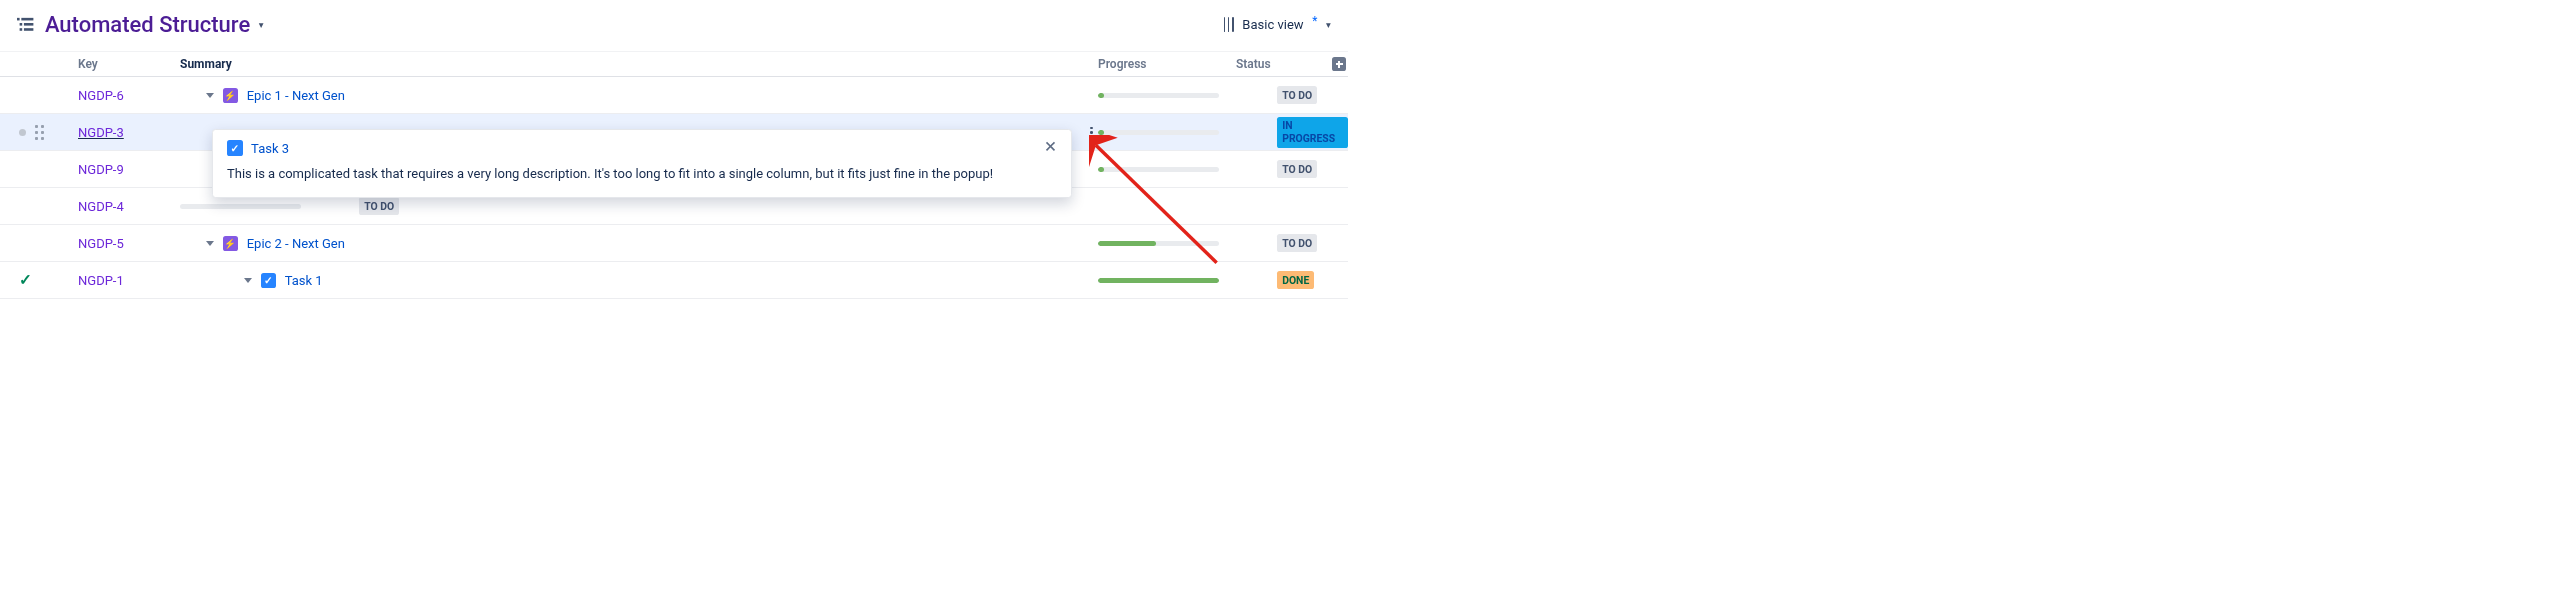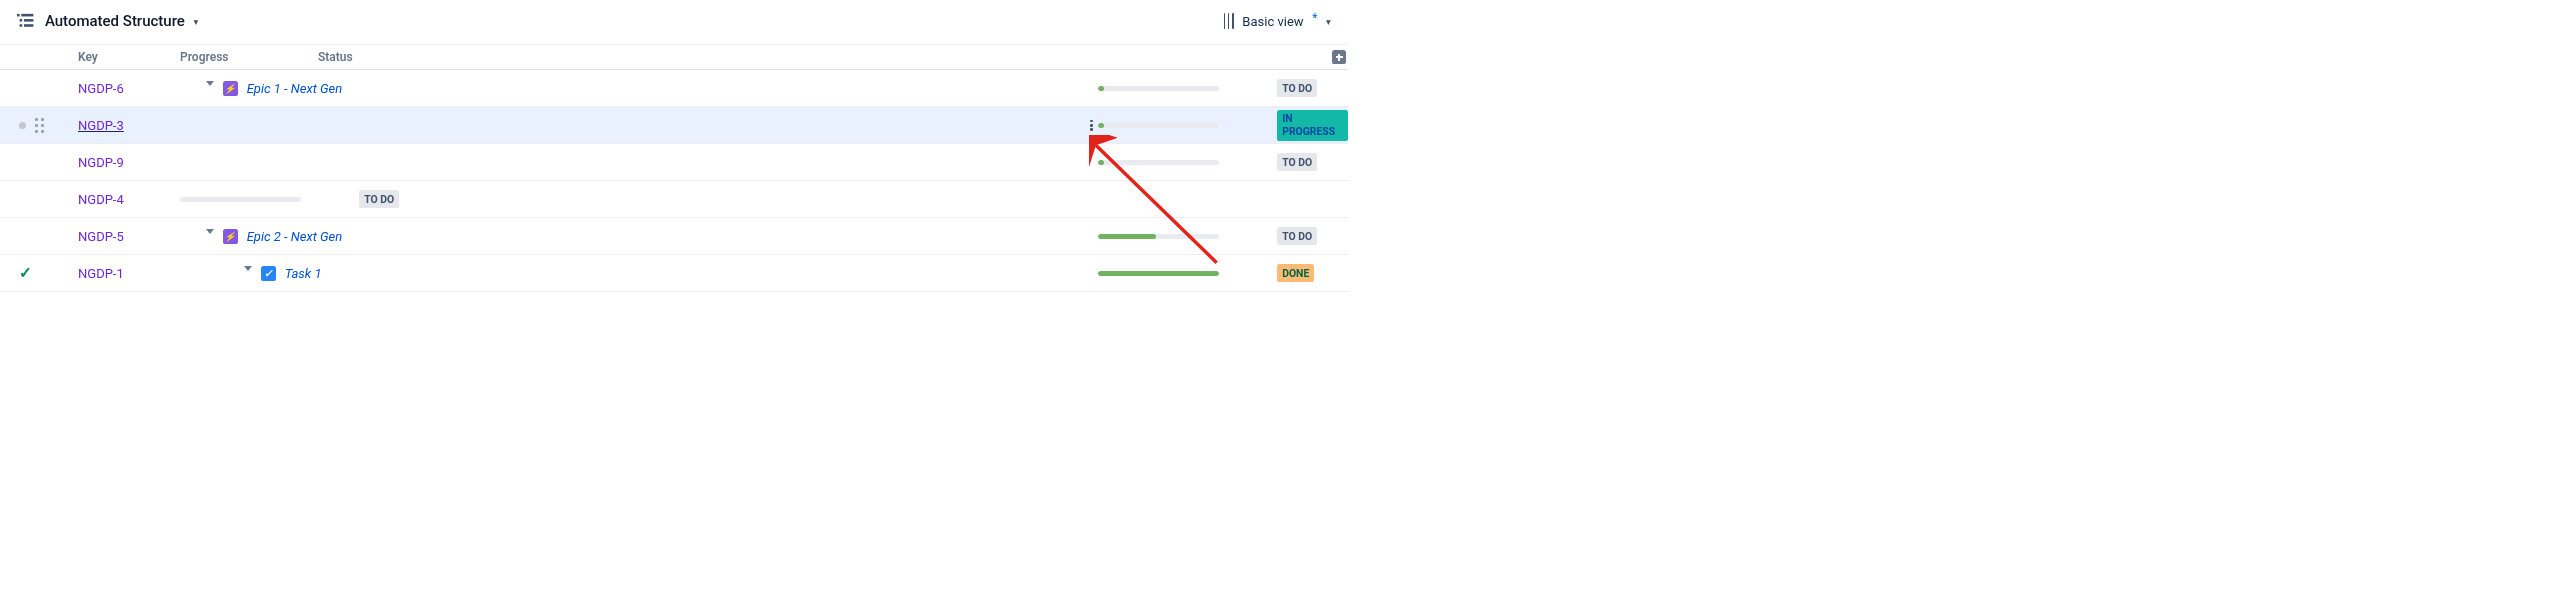--- a/index.html
+++ b/index.html
@@ -13,21 +13,21 @@
   .container { width: 1348px; }
 
   
   .topbar {
     display: flex;
     align-items: center;
     justify-content: space-between;
     padding: 12px 17.3px 14px 17.3px;
   }
   .topbar-left, .topbar-right { display: flex; align-items: center; gap: 8.6px; }
-  .structure-title { font-size: 15px; font-weight: 500; color: #0f172a; }
+  .structure-title { font-size: 22px; font-weight: 500; color: #4c1d95; }
   .chev { font-size: 9.5px; color: #42526E; }
   .view-lines { display:flex; gap:2.6px; align-items:center; }
   .view-line { width:1.7px; height:15.5px; background:#42526E; border-radius:0.9px; }
   .view-label { font-size: 13px; color:#172B4D; }
   .view-star { color:#0065FF; font-size:12px; position:relative; top:-3.5px; }
   .structure-icon svg, .icon-btn svg { display:block; }
 
   
   .thead {
     display:flex;
@@ -61,40 +61,40 @@
     position:relative;
   }
   .row.selected { background:#EAF1FE;text-decoration:underline; }
   .gutter { display:flex; align-items:center; gap:8.6px; padding-left:19px; width:78px; flex:0 0 auto; }
   .gutter .dot { width:7px; height:7px; border-radius:50%; background:#C1C7D0; }
   .gutter .check { color:#00875A; font-size:15.5px; font-weight:bold; }
   .gutter .drag { display:grid; grid-template-columns:repeat(2,3.5px); grid-auto-rows:3.5px; gap:2.6px; }
   .gutter .drag span { width:3.5px; height:3.5px; background:#97A0AF; border-radius:0.9px; }
 
   .key a { color:#6d28d9; text-decoration:none; font-size:13px; }
-  .summary { display:flex; align-items:flex-start; gap:8.6px; position:relative;font-style:italic; }
+  .summary { display:flex; align-items:center; gap:8.6px; position:relative; }
   .indent-1 { padding-left: 26px; }
   .indent-2 { padding-left: 64px; }
   .caret { width:0;height:0;border-left:4.3px solid transparent;border-right:4.3px solid transparent;border-top:5.2px solid #6B778C; }
   .caret-space { width:8.6px; }
   .itype { width:15.5px; height:15.5px; border-radius:2.6px; display:flex; align-items:center; justify-content:center; flex:0 0 auto; }
   .itype.epic { background:#8359E3; }
   .itype.task { background:#2684FF; }
   .itype.epic::before { content:"⚡"; color:#fff; font-size:9.5px; }
   .itype.task::before { content:"✓"; color:#fff; font-size:10.4px; font-weight:bold; }
   .summary-link { color:#0052CC; text-decoration:none; font-size:13px; }
 
   .progress { width:138px; flex:0 0 auto; padding-right:17.3px; }
   .pbar { width:121px; height:5.2px; background:#E9EBEE; border-radius:2.6px; overflow:hidden; }
   .pfill { height:100%; background:#71B360; border-radius:2.6px; }
 
   .status { width:112px; flex:0 0 auto; }
   .lozenge { display:inline-block; padding:2.6px 5.2px; border-radius:2.6px; font-size:10.4px; font-weight:700;margin-left:41px; }
   .loz-todo { background:#E5E7EB; color:#42526E; }
-  .loz-prog { background:#14b8a6; color:#0747A6; }
+  .loz-prog { background:#0ea5e9; color:#0747A6; }
   .loz-done { background:#fdba74; color:#006644; }
 
   .actions-dots { flex:0 0 auto; display:flex; flex-direction:column; gap:1.7px; padding:0 5.2px 0 0; }
   .actions-dots span { width:2.6px; height:2.6px; background:#42526E; border-radius:50%; }
 
   
   .popup {
     position:absolute;
     left: 212px;
     top: 129px;
@@ -149,20 +149,21 @@
       </span>
       <span class="view-label">Basic view</span>
         <span class="view-star">*</span>
       <span class="chev">▾</span>
     </div>
   </div>
 
   <div class="thead">
     <div class="col-gutter"></div>
     <div class="col-key th">Key</div>
+    <div class="col-summary th active">Summary</div>
     <div class="col-progress th">Progress</div>
     <div class="col-status th">Status</div>
     <div class="plus-box"></div>
   </div>
 
   <div style="position:relative;">
 
     <div class="row">
       <div class="gutter"></div>
       <div class="col-key key"><a href="#">NGDP-6</a></div>
@@ -260,20 +261,28 @@
       <div class="progress">
           <div class="pbar">
             <div class="pfill" style="width:100%"></div>
           </div>
         </div>
       <div class="status"><span class="lozenge loz-done">DONE</span></div>
     </div>
 
   </div>
 
+  <div class="popup">
+    <div class="popup-row1">
+      <span class="itype task"></span>
+      <a href="#" class="summary-link">Task 3</a>
+      <span class="popup-close">✕</span>
+    </div>
+    <div class="popup-desc">This is a complicated task that requires a very long description. It's too long to fit into a single column, but it fits just fine in the popup!</div>
+  </div>
 
   <svg class="arrow-overlay" viewBox="0 0 160 160">
     <defs>
       <marker id="ah" markerWidth="12" markerHeight="12" refX="3" refY="6" orient="auto">
         <path d="M0,0 L12,6 L0,12 L3,6 Z" fill="#E2231A"></path>
       </marker>
     </defs>
     <line x1="148" y1="148" x2="8" y2="12" stroke="#E2231A" stroke-width="4" marker-end="url(#ah)"></line>
   </svg>
 

